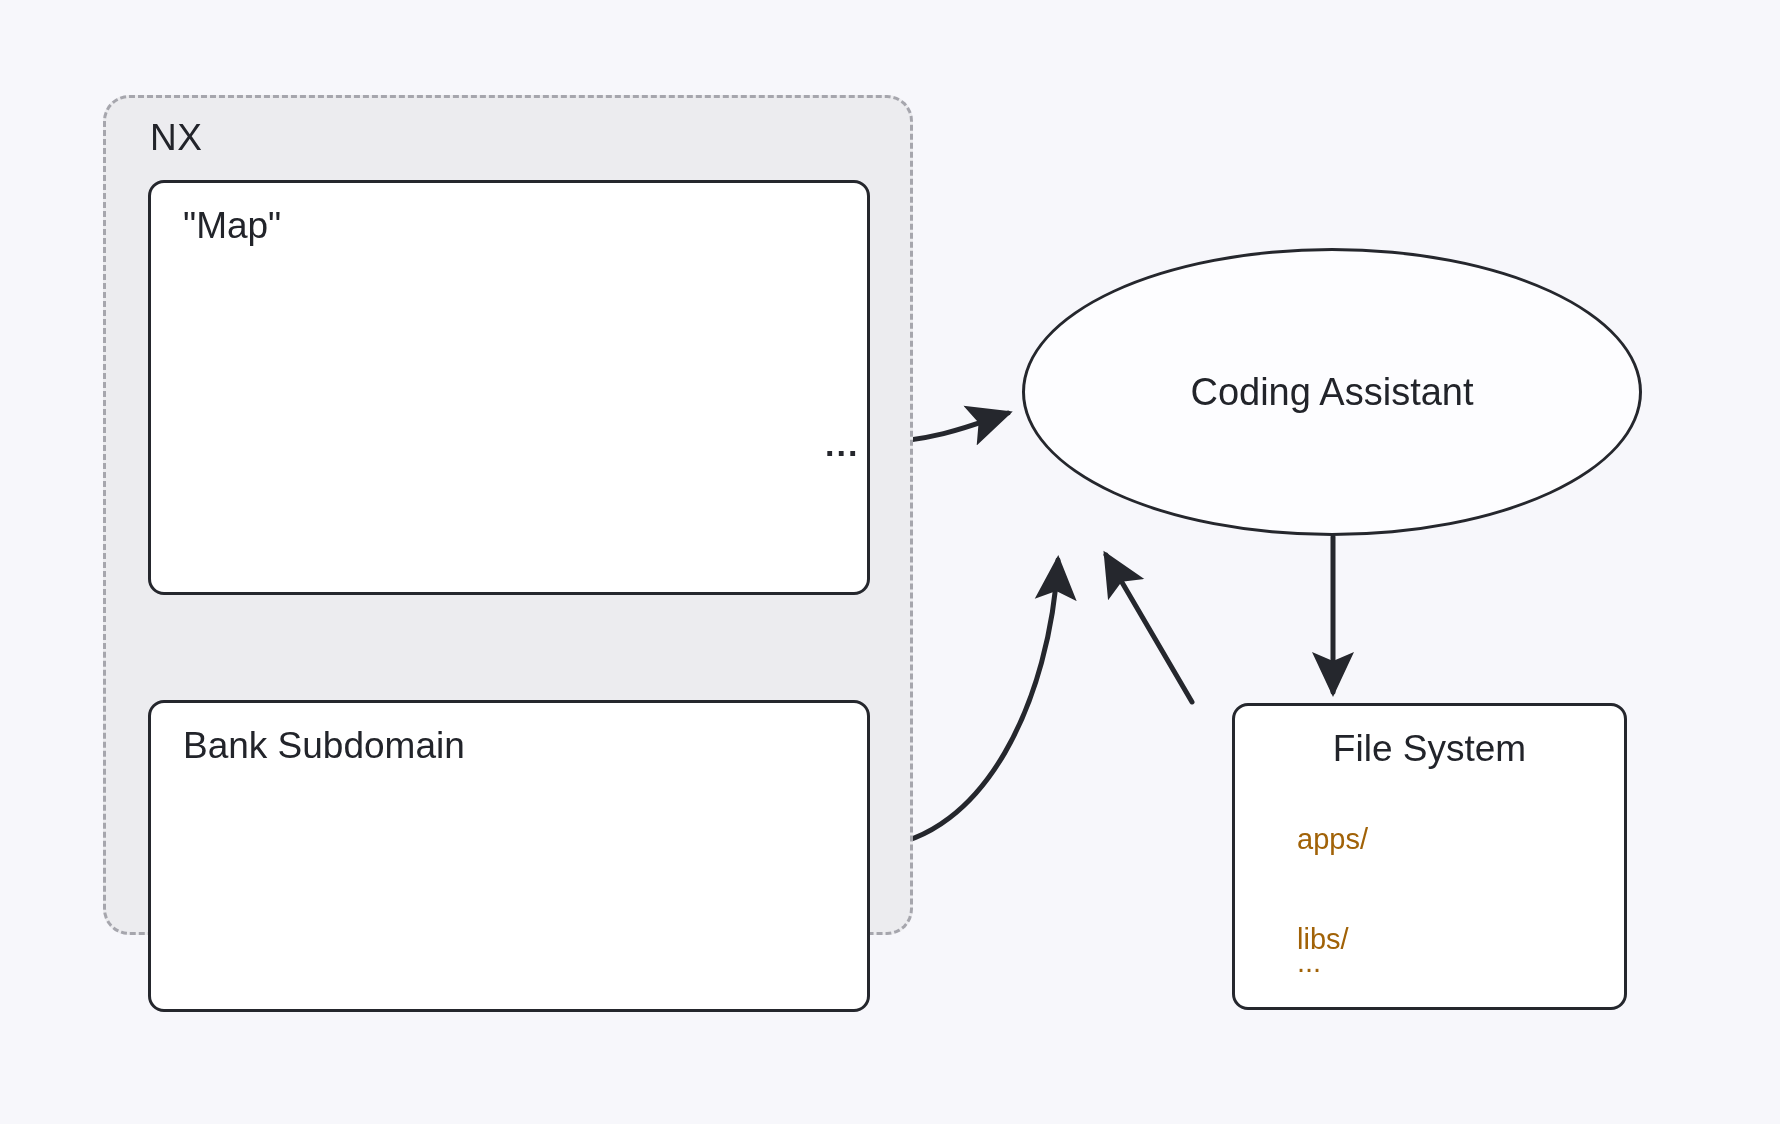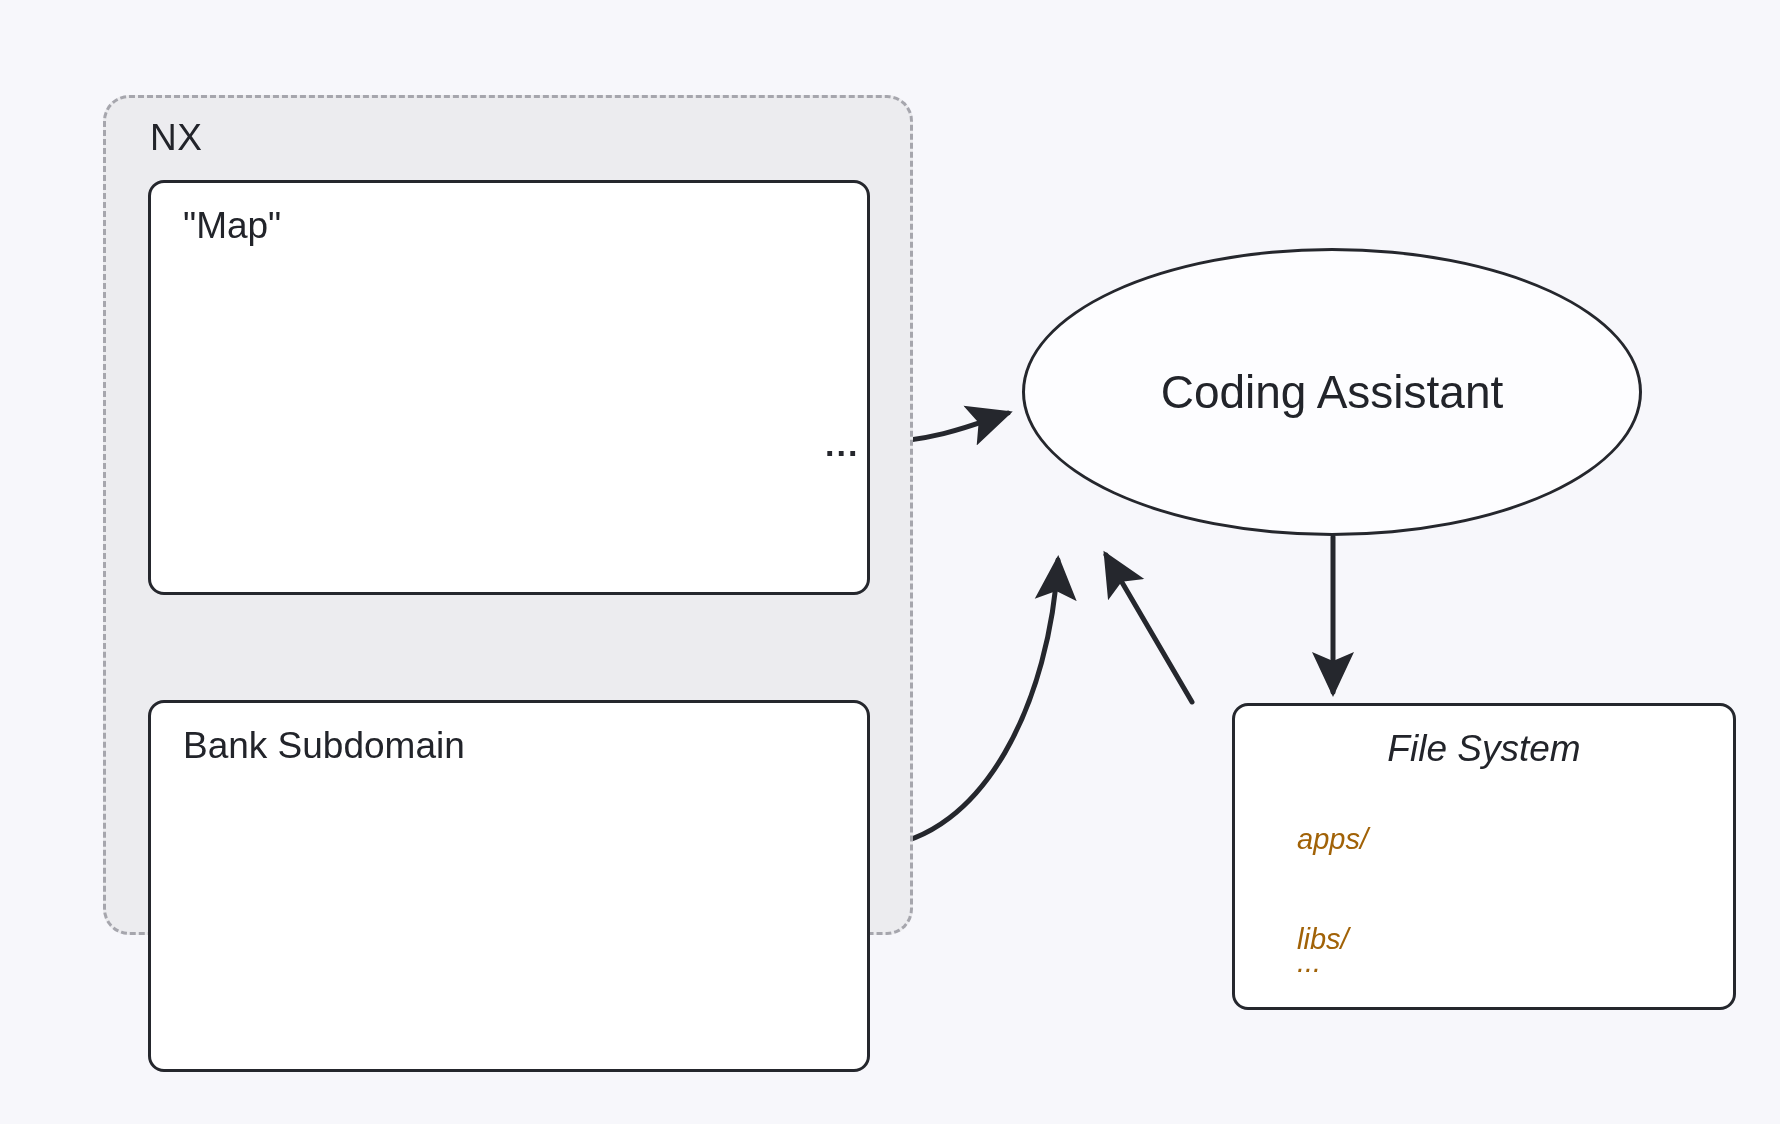--- a/index.html
+++ b/index.html
@@ -61,28 +61,27 @@
   #map-card {
     left: 148px;
     top: 180px;
     width: 722px;
     height: 415px;
   }
   #bank-card {
     left: 148px;
     top: 700px;
     width: 722px;
-    height: 372px;
+    height: 312px;
   }
   #fs-card {
     left: 1232px;
     top: 703px;
-    width: 504px;
+    width: 395px;
     height: 307px;
-    font-style: italic;
   }
   .card-title {
     position: absolute;
     font-size: 37px;
     color: #22242a;
     white-space: nowrap;
   }
   #map-title { left: 32px; top: 22px; }
   #bank-title { left: 32px; top: 22px; }
   #fs-title  { left: 0; top: 22px; width: 100%; text-align: center; }
@@ -120,21 +119,21 @@
     background: #fdfdff;
     box-sizing: border-box;
   }
   .assistant-label {
     position: absolute;
     left: 0;
     top: 50%;
     transform: translateY(-50%);
     width: 100%;
     text-align: center;
-    font-size: 46px;
+    font-size: 38px;
     color: #22242a;
     white-space: nowrap;
   }
 </style>
 </head>
 <body>
 
 <div id="stage">
 
   <svg id="vectors" viewBox="0 0 1780 1124">

